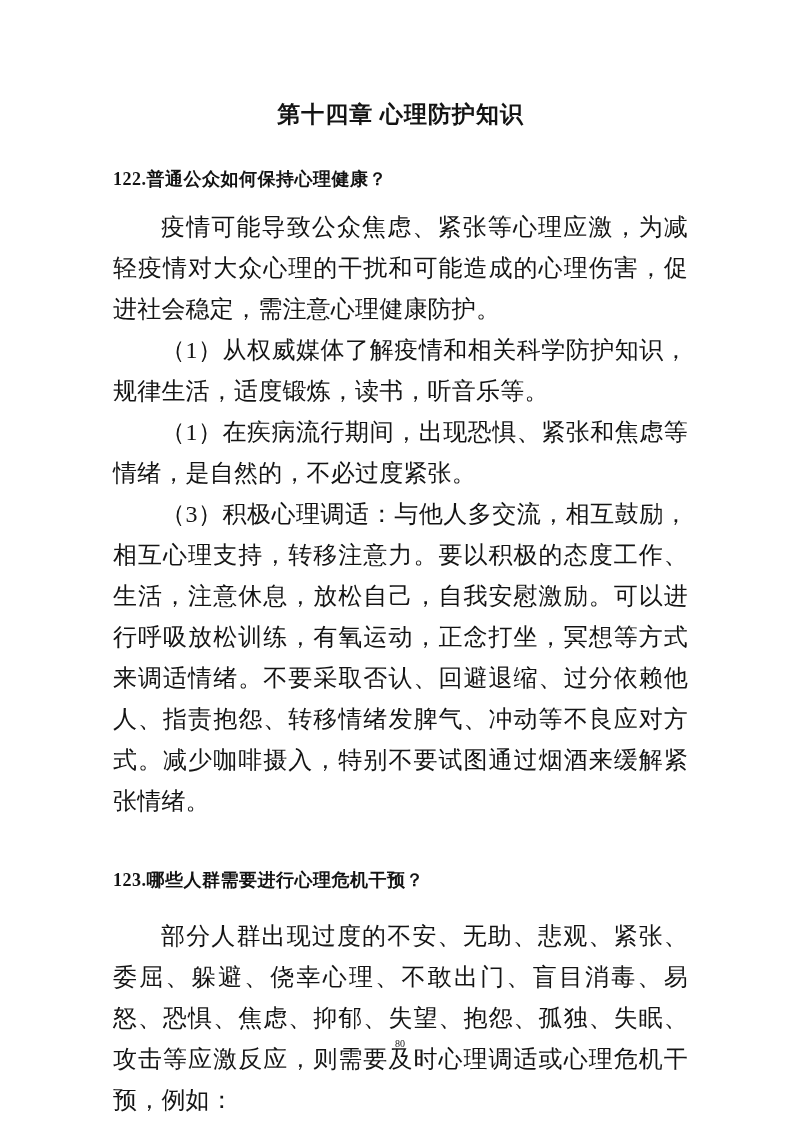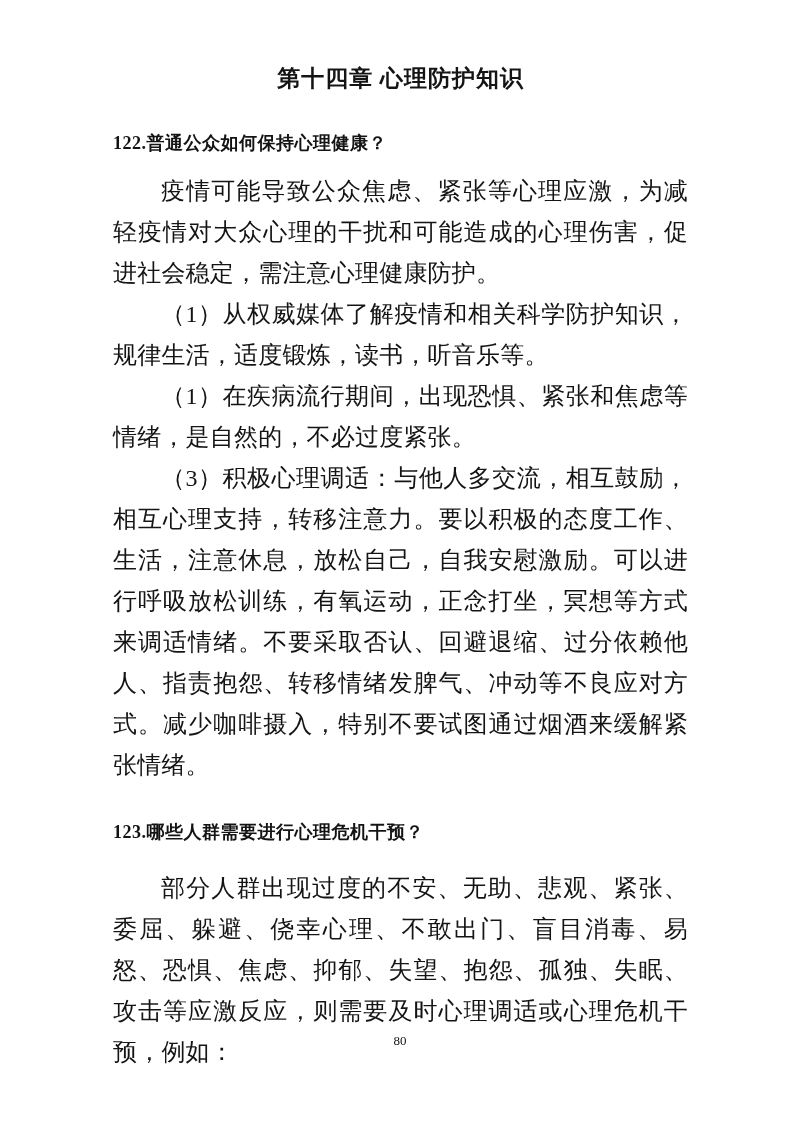--- a/index.html
+++ b/index.html
@@ -13,21 +13,21 @@
     height: 1131px;
     background: #ffffff;
     color: #141414;
     font-family: "Liberation Serif", "DejaVu Serif", serif;
     box-sizing: border-box;
     padding: 0 112px 0 113px;
     overflow: hidden;
   }
   .chapter-title {
     margin: 0;
-    padding-top: 64px;
+    padding-top: 100px;
     text-align: center;
     font-size: 23px;
     font-weight: bold;
     line-height: 30px;
     letter-spacing: 1px;
   }
   .q-heading {
     margin: 37px 0 16px 0;
     font-size: 18px;
     font-weight: bold;
@@ -37,30 +37,30 @@
   .body-para {
     margin: 0;
     font-size: 24px;
     line-height: 41px;
     text-align: justify;
     text-justify: inter-character;
     text-indent: 2em;
     letter-spacing: 0.2px;
   }
   .section-2 .q-heading {
-    margin-top: 34px;
+    margin-top: 46px;
     margin-bottom: 24px;
   }
   .page-number {
     position: absolute;
     left: 0;
     right: 0;
     bottom: 82px;
     text-align: center;
-    font-size: 13px;
+    font-size: 10px;
     color: #141414;
   }
 </style>
 </head>
 <body>
 
 <div class="page">
 
   <h1 class="chapter-title">第十四章 心理防护知识</h1>
 

